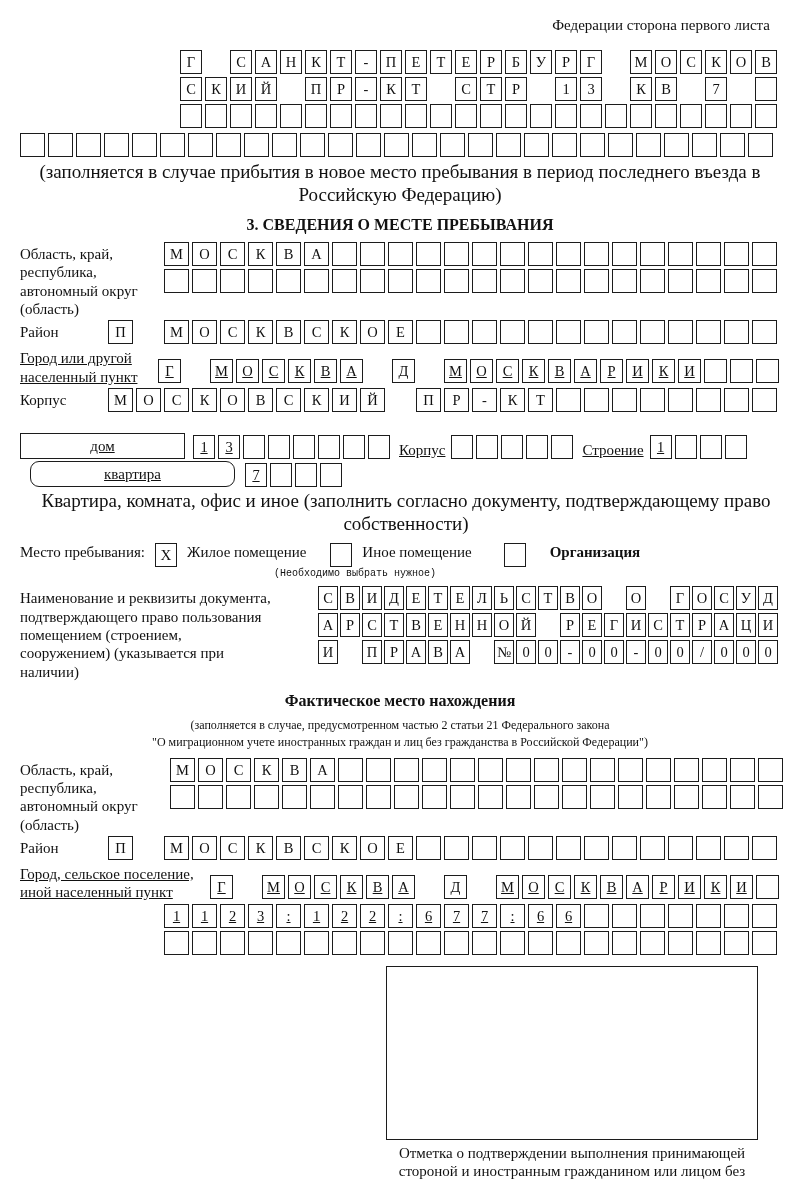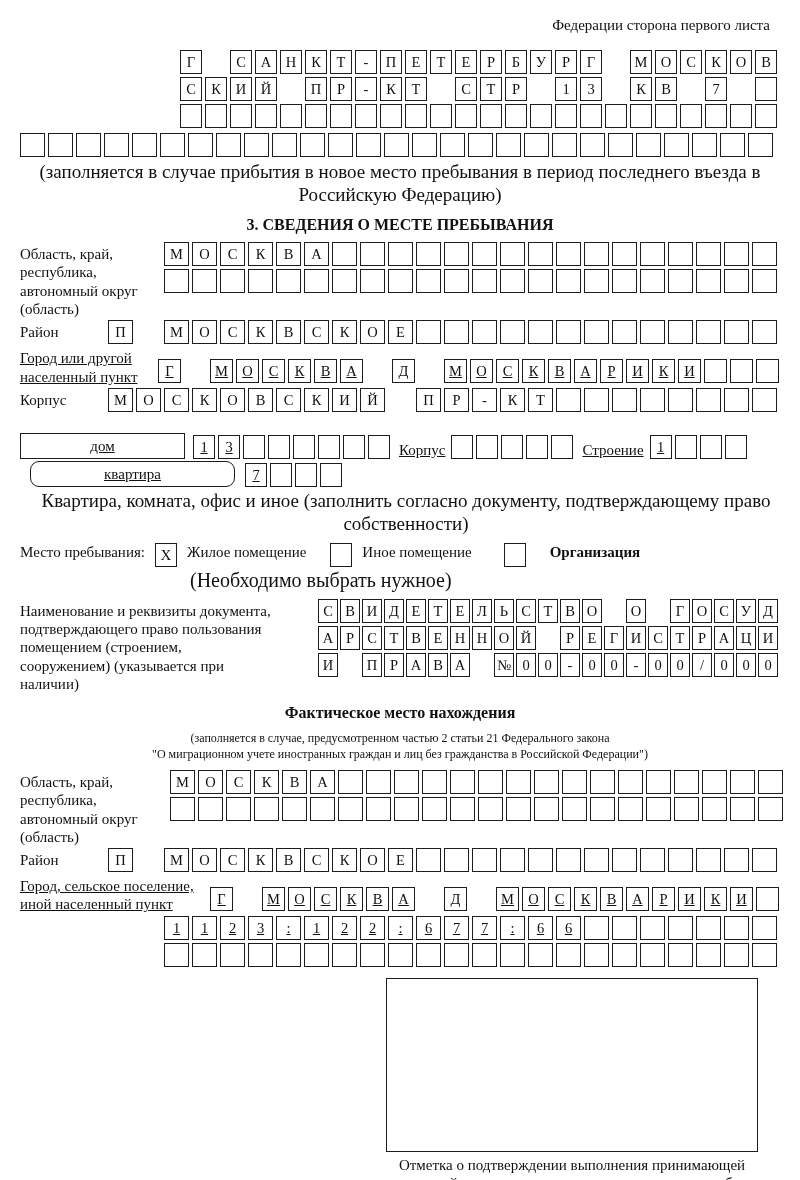--- a/index.html
+++ b/index.html
@@ -32,21 +32,21 @@
   .wbox{
     box-sizing:border-box;border:1.6px solid #1c1c1c;height:26px;
     text-align:center;line-height:24px;flex:0 0 auto;background:#fff;
   }
   .inl-lbl{padding:2px 6px 0 6px;flex:0 0 auto;}
   .chk{
     box-sizing:border-box;border:1.6px solid #1c1c1c;width:22px;height:24px;
     text-align:center;line-height:22px;font-size:15px;flex:0 0 auto;background:#fff;
   }
   .mesto-row{display:flex;align-items:flex-start;gap:10px;margin-top:4px;}
-  .mesto-note{margin:1px 0 6px 170px;width:330px;font-size:20px;}
+  .mesto-note{margin:1px 0 6px 170px;width:330px;text-align:center;font-size:10px;font-family:Liberation Mono, monospace;}
   .fact-note{text-align:center;font-size:12px;margin:0 0 2px 0;}
   .stamp-col{width:392px;margin-left:auto;margin-right:12px;margin-top:8px;}
   .stamp-box{
     box-sizing:border-box;border:1.8px solid #1c1c1c;background:#fff;
     width:372px;height:174px;margin:0 auto 4px auto;
   }
   .stamp-cap{text-align:center;font-size:15px;}
   .docs-lbl{width:252px;}
 </style>
 </head>

